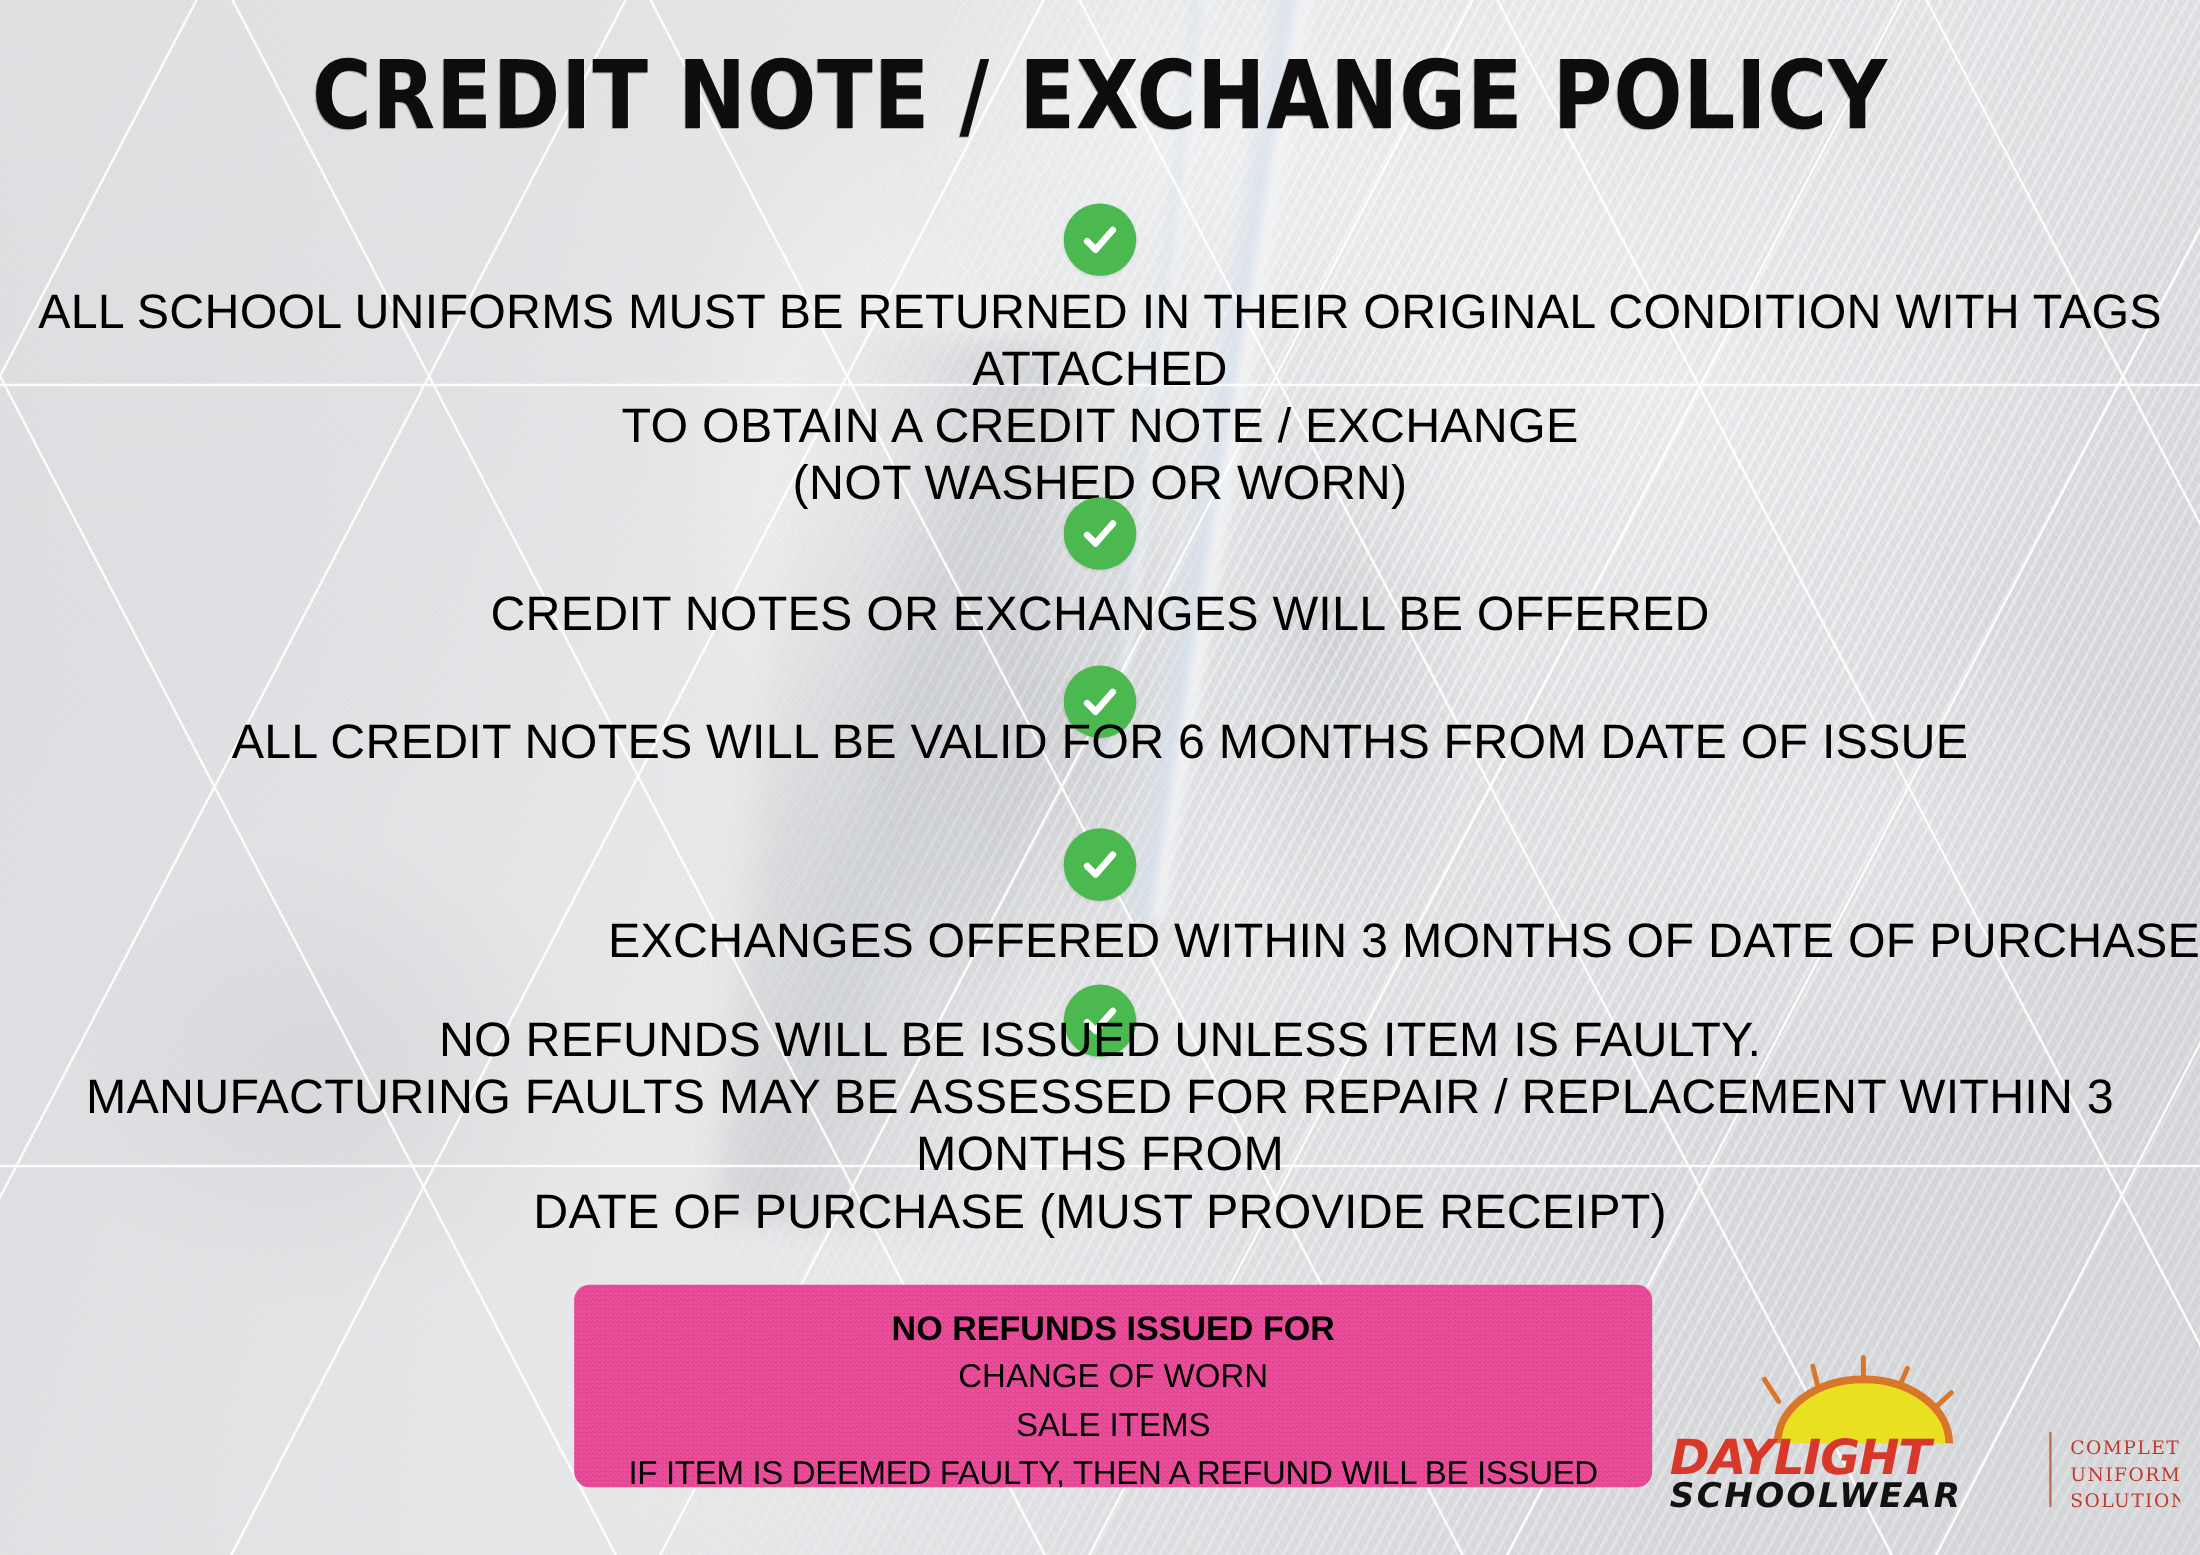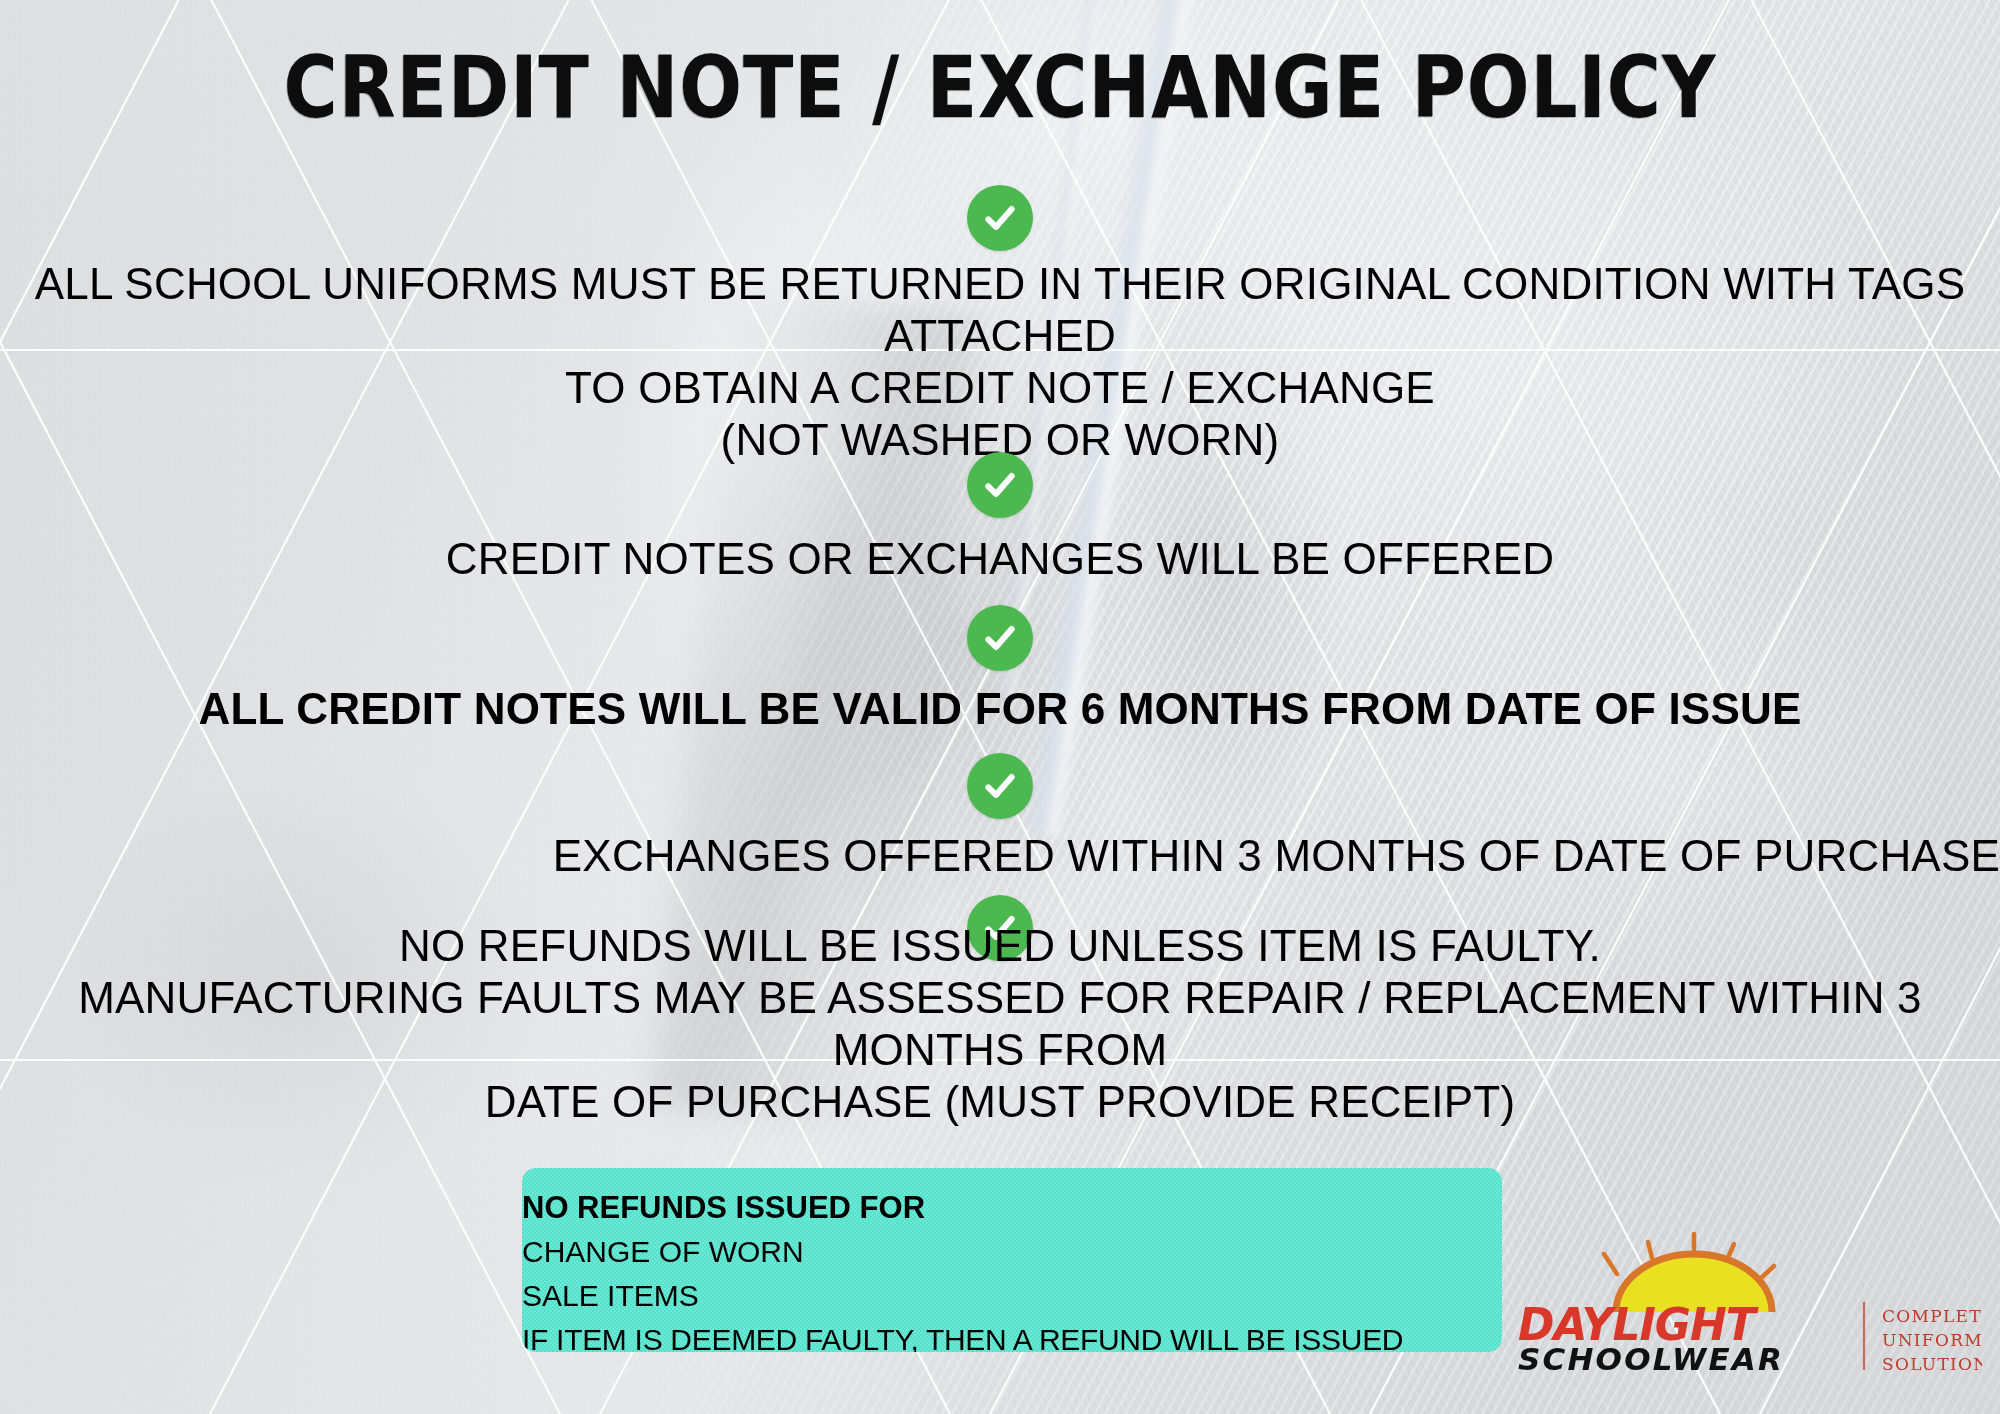--- a/index.html
+++ b/index.html
@@ -124,23 +124,24 @@
     color:#000;
     letter-spacing:.2px;
     white-space:pre-line;
   }
 
   
   .red-box {
     position:absolute;
     left:522px; top:1168px;
     width:980px; height:184px;
-    background:#5eead4;
+    background:#ec4899;
     border-radius:14px;
     padding-top:18px;
+    text-align:center;
     overflow:hidden;
   }
   .red-box .rb-grain {
     position:absolute; inset:0;
     background-image:repeating-conic-gradient(from 0deg at 50% 50%,
        rgba(255,255,255,.055) 0deg 90deg, rgba(0,0,0,.05) 90deg 180deg);
     background-size:4px 4px;
     pointer-events:none;
   }
   .rb-line {
@@ -216,21 +217,21 @@
         <path d="M5 12.8 L9.6 17.4 L19 6.6" fill="none" stroke="#ffffff" stroke-width="3.6" stroke-linecap="round" stroke-linejoin="round"></path>
       </svg>
     </div>
     <div class="line" style="top:533px;">CREDIT NOTES OR EXCHANGES WILL BE OFFERED</div>
 
     <div class="check" style="top:605px;">
       <svg viewBox="0 0 24 24" aria-hidden="true">
         <path d="M5 12.8 L9.6 17.4 L19 6.6" fill="none" stroke="#ffffff" stroke-width="3.6" stroke-linecap="round" stroke-linejoin="round"></path>
       </svg>
     </div>
-    <div class="line" style="top:683px;font-weight:bold;">ALL CREDIT NOTES WILL BE VALID FOR 6 MONTHS FROM DATE OF ISSUE</div>
+    <div class="line" style="top:649px;">ALL CREDIT NOTES WILL BE VALID FOR 6 MONTHS FROM DATE OF ISSUE</div>
 
     <div class="check" style="top:753px;">
       <svg viewBox="0 0 24 24" aria-hidden="true">
         <path d="M5 12.8 L9.6 17.4 L19 6.6" fill="none" stroke="#ffffff" stroke-width="3.6" stroke-linecap="round" stroke-linejoin="round"></path>
       </svg>
     </div>
     <div class="line" style="top:830px;text-align:right;">EXCHANGES OFFERED WITHIN 3 MONTHS OF DATE OF PURCHASE</div>
 
     <div class="check" style="top:895px;">
       <svg viewBox="0 0 24 24" aria-hidden="true">

